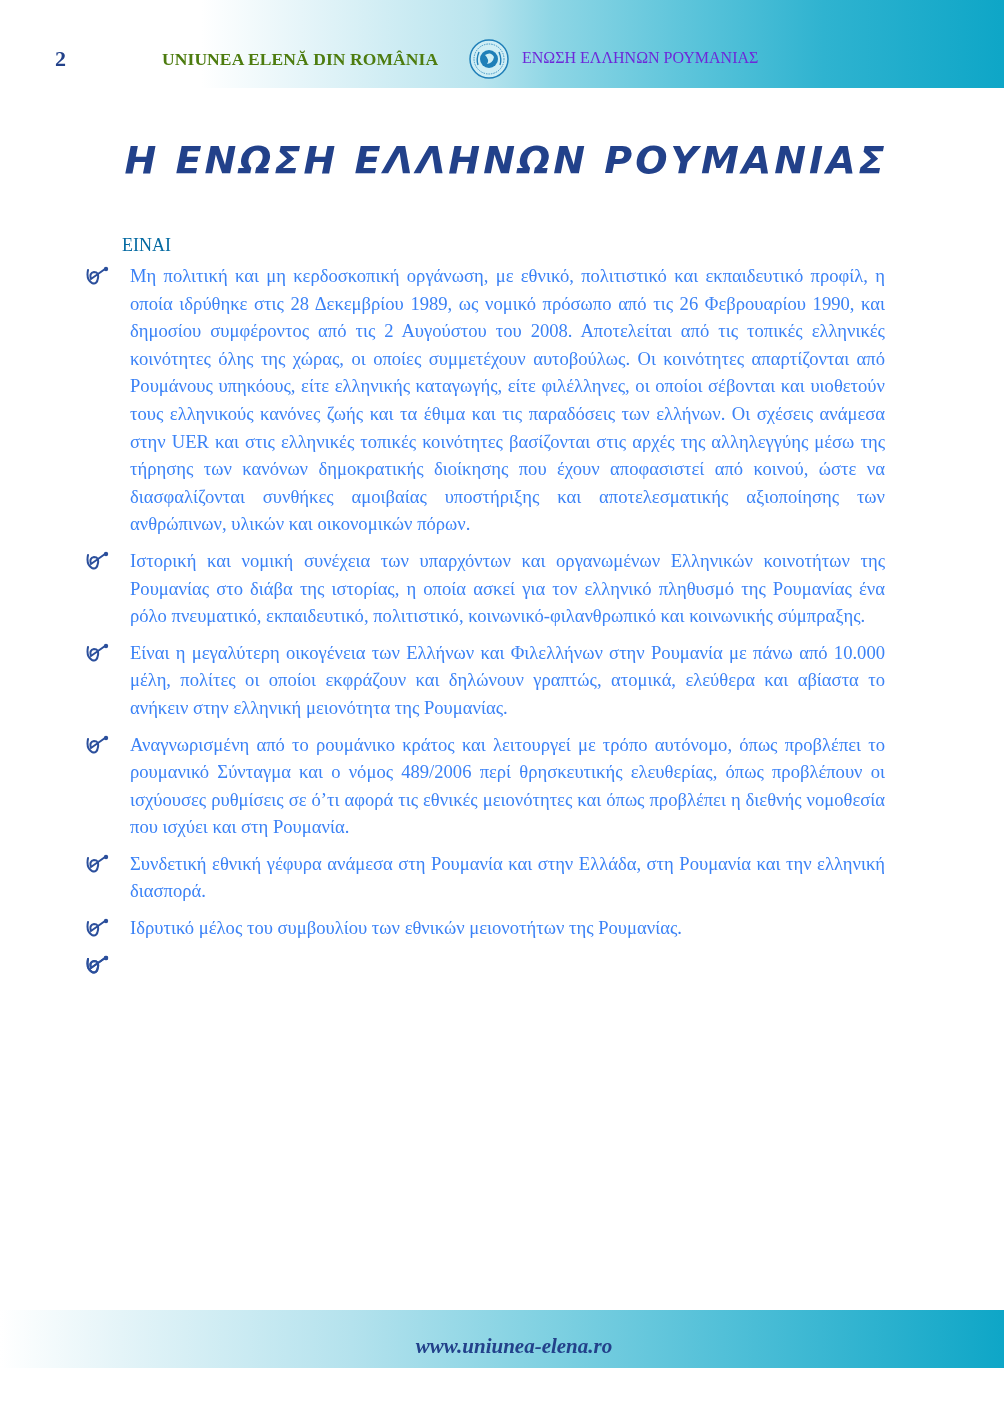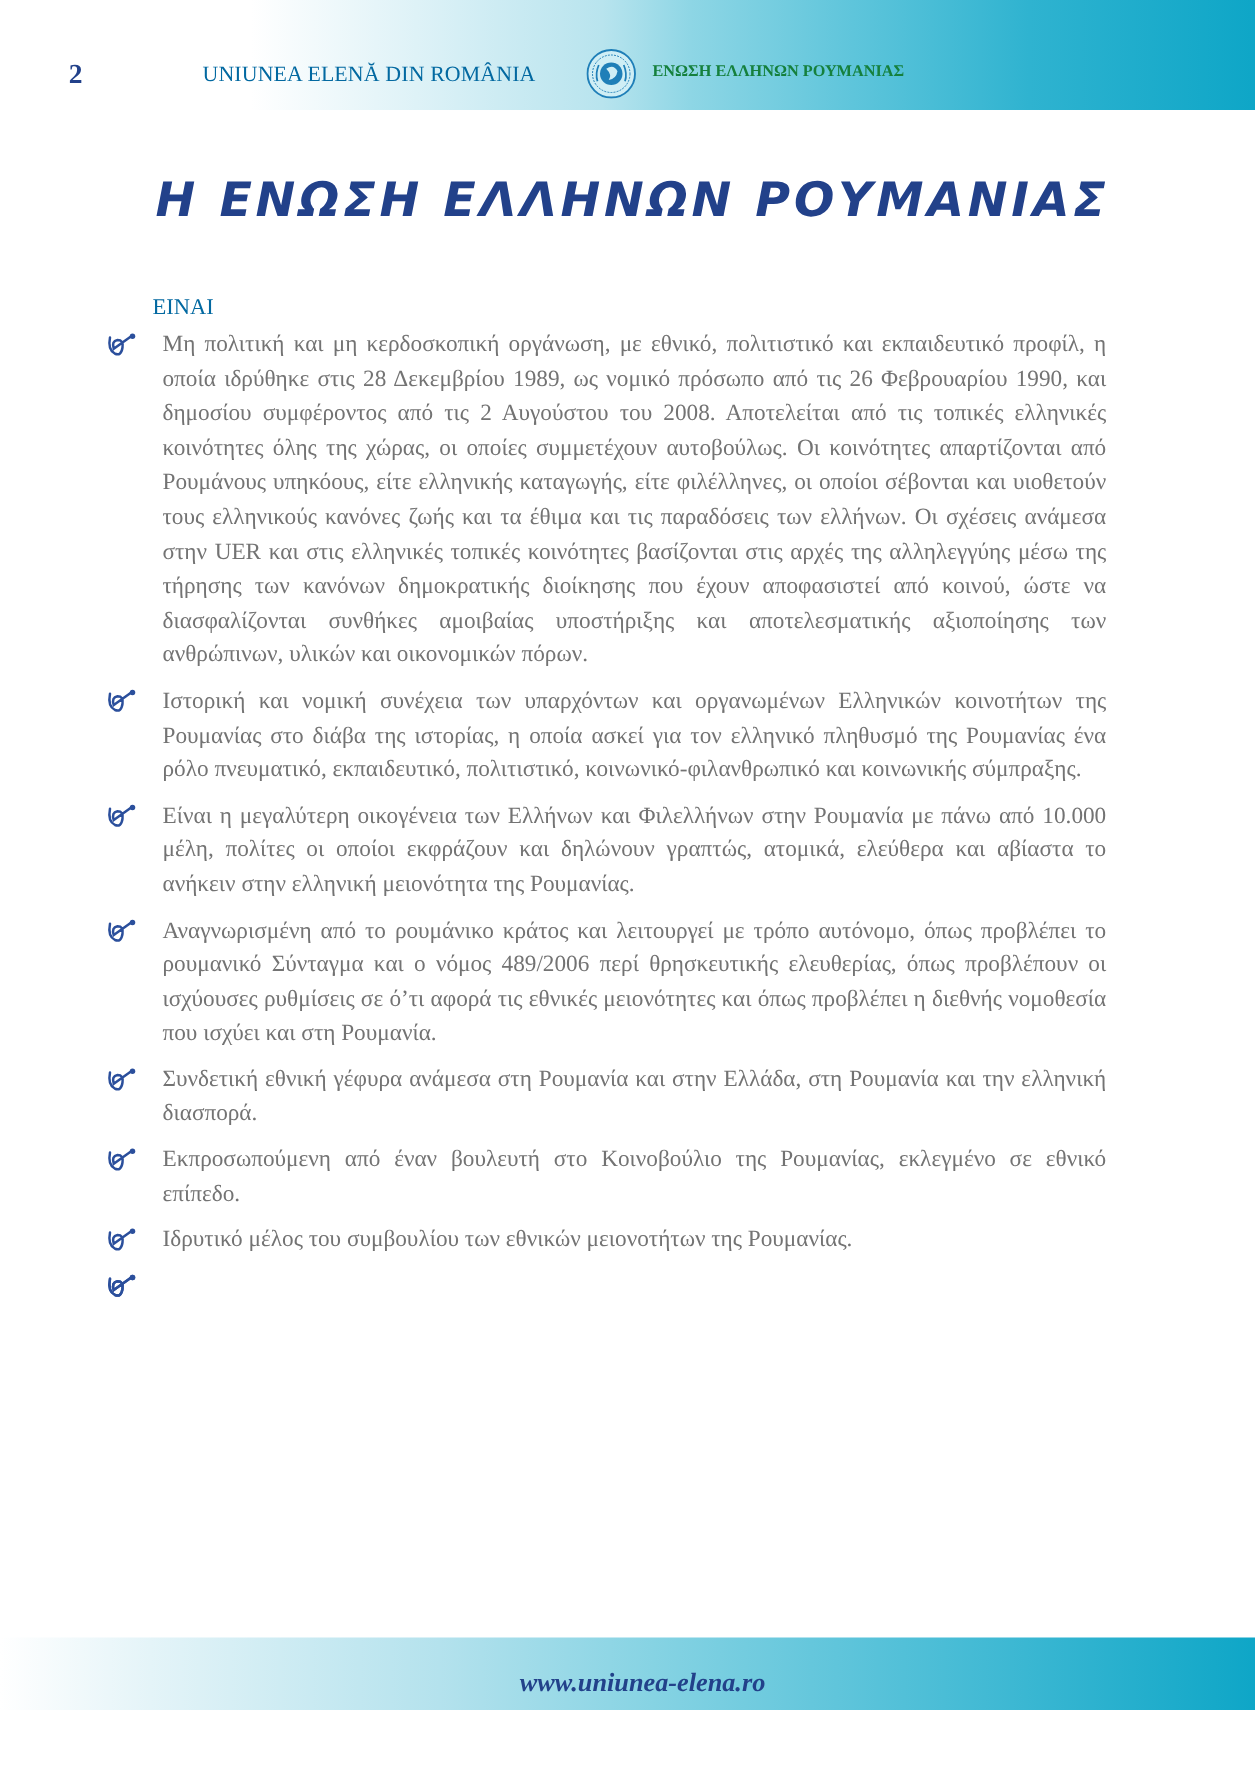--- a/index.html
+++ b/index.html
@@ -15,50 +15,50 @@
     .header-band {
       position: absolute; left: 0; top: 0; width: 1004px; height: 88px;
       background: linear-gradient(to right, #ffffff 0%, #ffffff 20%, #e6f5f9 30%, #b8e4ee 48%, #8ed6e5 55%, #5ec5db 68%, #2fb3d0 82%, #0ea6c7 100%);
     }
     .page-number {
       position: absolute; left: 55px; top: 46px;
       font-family: "Liberation Serif", serif; font-weight: bold; font-size: 22px; color: #22418a;
     }
     .header-title-ro {
       position: absolute; left: 162px; top: 49px;
-      font-family: "Liberation Serif", serif; font-weight: normal; font-size: 17.5px; color: #0369a1;
+      font-family: "Liberation Serif", serif; font-weight: bold; font-size: 17.5px; color: #4d7c0f;
       letter-spacing: 0.1px;
     }
     .header-logo {
       position: absolute; left: 469px; top: 39px; width: 40px; height: 40px;
     }
     .header-title-gr {
       position: absolute; left: 522px; top: 49px;
-      font-family: "Liberation Serif", serif; font-weight: bold; font-size: 13px; color: #15803d;
+      font-family: "Liberation Serif", serif; font-weight: normal; font-size: 16px; color: #6d28d9;
     }
     .page-title {
       position: absolute; left: 0; width: 1004px; top: 138px; text-align: center;
       font-family: "DejaVu Sans", sans-serif; font-weight: bold; font-size: 38px; color: #22418a;
       letter-spacing: 3px;
       padding-left: 8px;
       box-sizing: border-box;
       font-style: italic;
     }
     .intro-label {
       position: absolute; left: 122px; top: 235px;
       font-size: 18px; color: #0369a1;
     }
     .bullet-list {
       position: absolute; left: 85px; top: 262px; width: 800px;
       margin: 0; padding: 0; list-style: none;
     }
     .bullet-item {
       position: relative; padding-left: 45px; margin-bottom: 9px;
       font-size: 18.6px; line-height: 27.6px; text-align: justify;
-      color: #737373;
+      color: #3b82f6;
     }
     .bullet-icon {
       position: absolute; left: 0; top: 4px; width: 26px; height: 20px;
     }
     .footer-band {
       position: absolute; left: 0; top: 1310px; width: 1004px; height: 58px;
       background: linear-gradient(to right, #ffffff 0%, #e4f4f8 12%, #b4e2ed 35%, #86d3e3 52%, #52c0d8 72%, #0ea6c7 100%);
     }
     .footer-url {
       position: absolute; left: 0; width: 1004px; top: 1334px; text-align: center;
@@ -120,27 +120,20 @@
         <path d="M3 4 Q1 14 7 17 Q12 19 13 12 Q14 6 9 6 Q4 7 6 13 L20 3" fill="none" stroke="#2b4f9c" stroke-width="2" stroke-linecap="round"></path>
         <circle cx="21" cy="3" r="2.2" fill="#2b4f9c"></circle>
       </svg>
     <span>Συνδετική εθνική γέφυρα ανάμεσα στη Ρουμανία και στην Ελλάδα, στη Ρουμανία και την ελληνική διασπορά.</span>
   </li>
   <li class="bullet-item">
     <svg class="bullet-icon" viewBox="0 0 26 20">
         <path d="M3 4 Q1 14 7 17 Q12 19 13 12 Q14 6 9 6 Q4 7 6 13 L20 3" fill="none" stroke="#2b4f9c" stroke-width="2" stroke-linecap="round"></path>
         <circle cx="21" cy="3" r="2.2" fill="#2b4f9c"></circle>
       </svg>
-    <span>Εκπροσωπούμενη από έναν βουλευτή στο Κοινοβούλιο της Ρουμανίας, εκλεγμένο σε εθνικό επίπεδο.</span>
-  </li>
-  <li class="bullet-item">
-    <svg class="bullet-icon" viewBox="0 0 26 20">
-        <path d="M3 4 Q1 14 7 17 Q12 19 13 12 Q14 6 9 6 Q4 7 6 13 L20 3" fill="none" stroke="#2b4f9c" stroke-width="2" stroke-linecap="round"></path>
-        <circle cx="21" cy="3" r="2.2" fill="#2b4f9c"></circle>
-      </svg>
     <span>Ιδρυτικό μέλος του συμβουλίου των εθνικών μειονοτήτων της Ρουμανίας.</span>
   </li>
   <li class="bullet-item">
     <svg class="bullet-icon" viewBox="0 0 26 20">
         <path d="M3 4 Q1 14 7 17 Q12 19 13 12 Q14 6 9 6 Q4 7 6 13 L20 3" fill="none" stroke="#2b4f9c" stroke-width="2" stroke-linecap="round"></path>
         <circle cx="21" cy="3" r="2.2" fill="#2b4f9c"></circle>
       </svg>
   </li>
   <li class="bullet-item">
     <svg class="bullet-icon" viewBox="0 0 26 20">

